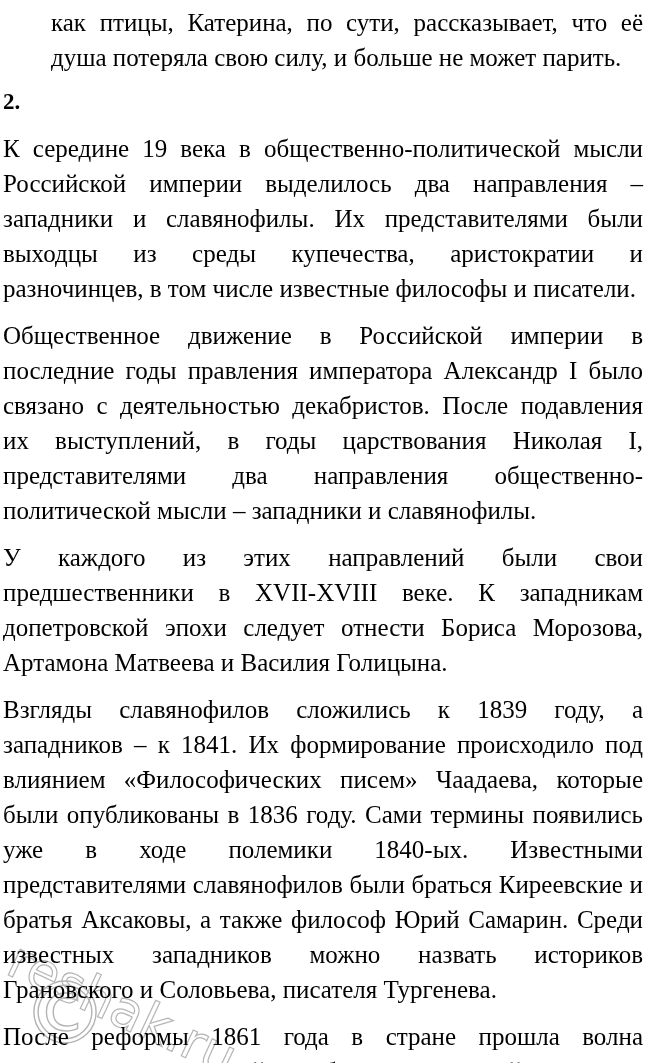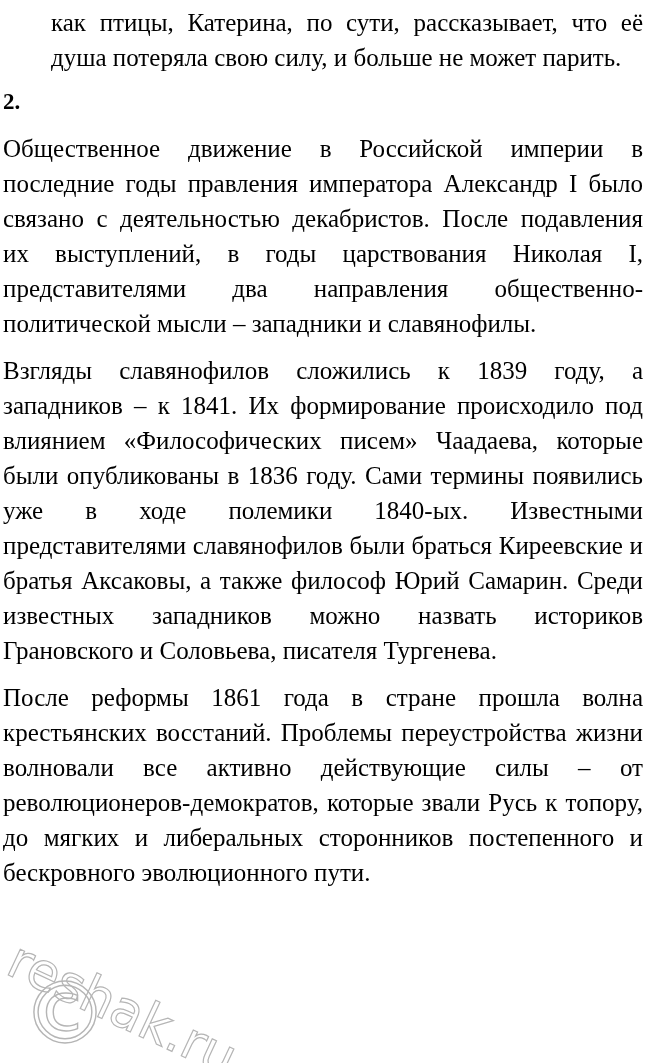--- a/index.html
+++ b/index.html
@@ -55,20 +55,22 @@
 <svg class="watermark" width="300" height="138" viewBox="0 0 300 138" xmlns="http://www.w3.org/2000/svg" aria-hidden="true">
   <text x="22" y="118" font-size="86" font-family="DejaVu Sans, sans-serif" fill="none" stroke="#b5b5b5" stroke-width="1.4">©</text>
   <text x="4" y="48" font-size="52" font-family="DejaVu Sans, sans-serif" fill="none" stroke="#b5b5b5" stroke-width="1.2" transform="rotate(25 4 48)">reshak.ru</text>
 </svg>
 
 <div class="page">
   <p class="para continuation">как птицы, Катерина, по сути, рассказывает, что её душа потеряла свою силу, и больше не может парить.</p>
 
   <h2 class="section-number">2.</h2>
 
+  <p class="para">К середине 19 века в общественно-политической мысли Российской империи выделилось два направления – западники и славянофилы. Их представителями были выходцы из среды купечества, аристократии и разночинцев, в том числе известные философы и писатели.</p>
 
   <p class="para">Общественное движение в Российской империи в последние годы правления императора Александр I было связано с деятельностью декабристов. После подавления их выступлений, в годы царствования Николая I, представителями два направления общественно-политической мысли – западники и славянофилы.</p>
 
+  <p class="para">У каждого из этих направлений были свои предшественники в XVII-XVIII веке. К западникам допетровской эпохи следует отнести Бориса Морозова, Артамона Матвеева и Василия Голицына.</p>
 
   <p class="para">Взгляды славянофилов сложились к 1839 году, а западников – к 1841. Их формирование происходило под влиянием «Философических писем» Чаадаева, которые были опубликованы в 1836 году. Сами термины появились уже в ходе полемики 1840-ых. Известными представителями славянофилов были браться Киреевские и братья Аксаковы, а также философ Юрий Самарин. Среди известных западников можно назвать историков Грановского и Соловьева, писателя Тургенева.</p>
 
   <p class="para">После реформы 1861 года в стране прошла волна крестьянских восстаний. Проблемы переустройства жизни волновали все активно действующие силы – от революционеров-демократов, которые звали Русь к топору, до мягких и либеральных сторонников постепенного и бескровного эволюционного пути.</p>
 </div>
 
 </body></html>

